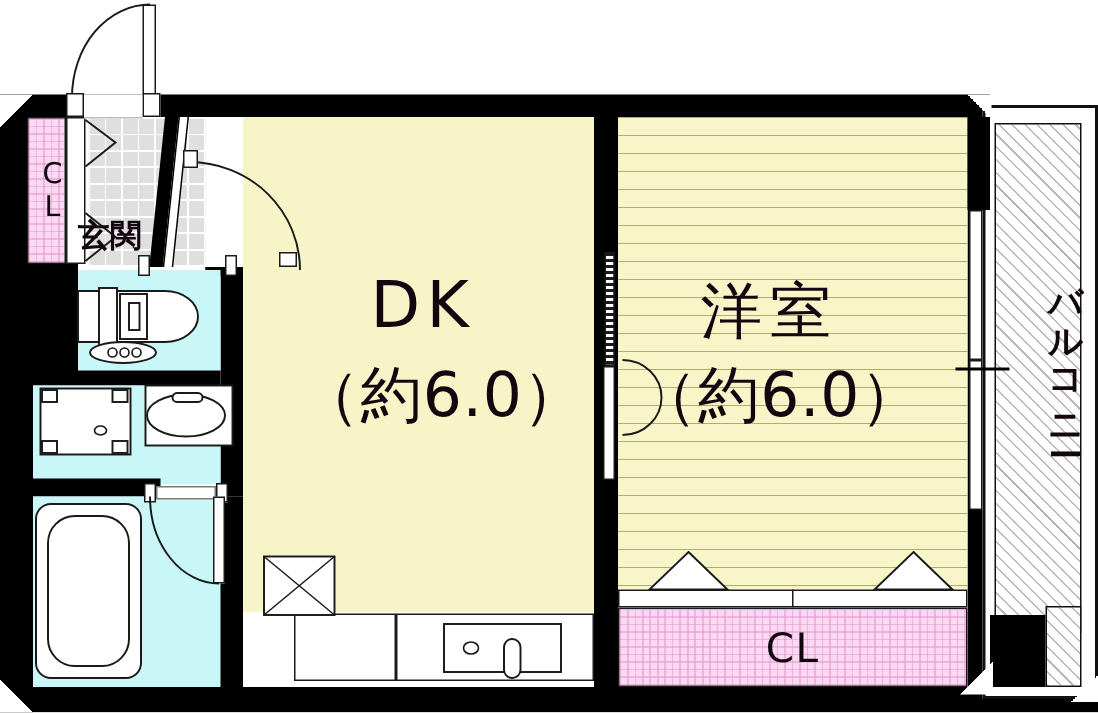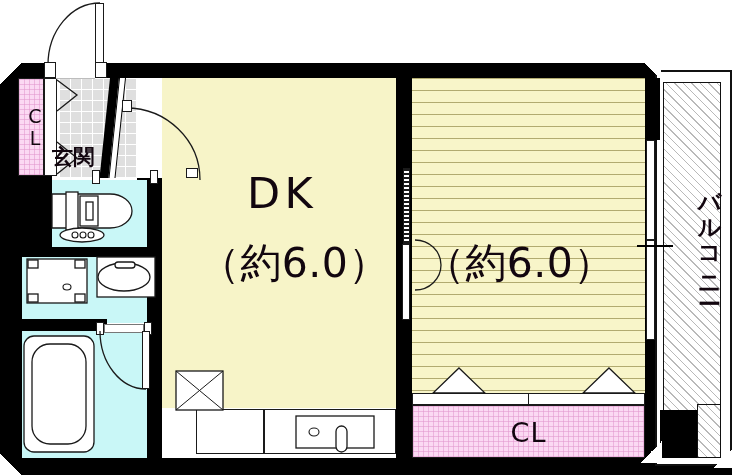--- a/index.html
+++ b/index.html
@@ -97,21 +97,21 @@
 
   <div class="abs f-white out" style="left:95px;top:3px;width:9px;height:62px;"></div>
   <svg style="left:48px;top:3px;width:58px;height:62px;">
     <path class="sw" d="M 52,0 A 52,62 0 0 0 0,62"></path>
   </svg>
   <div class="abs f-white out" style="left:44px;top:62px;width:12px;height:16px;"></div>
   <div class="abs f-white out" style="left:95px;top:62px;width:12px;height:16px;"></div>
   <div class="abs f-white" style="left:56px;top:63px;width:39px;height:15px;border-bottom:1px solid #bdbdbd;"></div>
 
   <div class="abs f-dk" style="left:162px;top:78px;width:234px;height:330px;"></div>
-  <div class="lbl lbl-dk" style="left:247px;top:172px;">DK</div>
+  <div class="lbl lbl-dk" style="left:247px;top:183px;">DK</div>
   <div class="lbl lbl-sz" style="left:199px;top:243px;">（約6.0）</div>
 
   <svg style="left:126px;top:108px;width:74px;height:72px;">
     <path class="sw" d="M 0,0 A 74,72 0 0 1 74,72"></path>
   </svg>
   <div class="abs f-white out" style="left:122px;top:100px;width:10px;height:12px;"></div>
   <div class="abs f-white out" style="left:186px;top:168px;width:12px;height:10px;"></div>
 
   <div class="abs f-wall" style="left:137px;top:178px;width:25px;height:6px;"></div>
   <div class="abs f-wall" style="left:137px;top:178px;width:25px;height:6px;"></div>
@@ -178,20 +178,21 @@
   </svg>
 
   <svg style="left:176px;top:371px;width:48px;height:40px;">
     <rect class="fxw" x="0" y="0" width="47" height="39"></rect>
     <line class="swt" x1="0" y1="0" x2="47" y2="39"></line>
     <line class="swt" x1="47" y1="0" x2="0" y2="39"></line>
   </svg>
 
   <div class="abs f-wall" style="left:396px;top:78px;width:16px;height:330px;"></div>
   <div class="abs tex-room" style="left:412px;top:78px;width:233px;height:330px;"></div>
+  <div class="lbl lbl-room" style="left:467px;top:187px;">洋室</div>
   <div class="lbl lbl-sz" style="left:424px;top:243px;">（約6.0）</div>
 
   <div class="abs" style="left:403px;top:168px;width:7px;height:76px;background:repeating-linear-gradient(to bottom,#1a1a1a 0 2px,#ffffff 2px 4px);border:1px solid #1a1a1a;box-sizing:border-box;"></div>
   <div class="abs f-white out" style="left:402px;top:244px;width:8px;height:76px;"></div>
   <svg style="left:415px;top:240px;width:26px;height:50px;">
     <path class="sw" d="M 0,0 A 26,25 0 0 1 0,50"></path>
   </svg>
 
   <div class="abs f-wall" style="left:396px;top:396px;width:16px;height:62px;"></div>
   <div class="abs f-white out" style="left:412px;top:393px;width:233px;height:12px;"></div>

